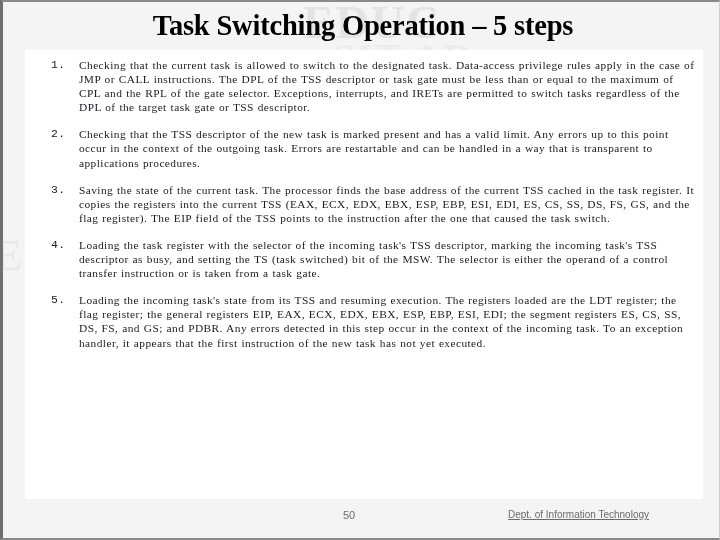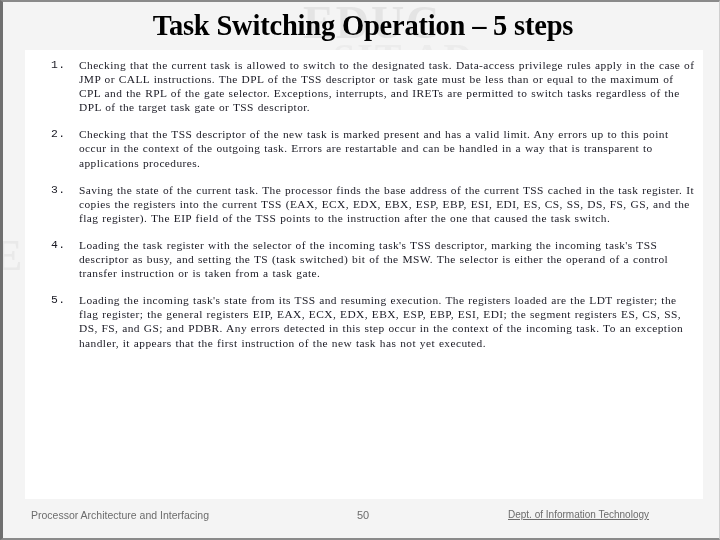--- a/index.html
+++ b/index.html
@@ -130,21 +130,20 @@
     top: 2px;
     font-size: 10.5px;
     color: #6c6c6c;
     font-family: "Liberation Sans", sans-serif;
   }
   .footer-center {
     position: absolute;
     left: 340px;
     top: 2px;
     width: 40px;
-    text-align: center;
     font-size: 11px;
     color: #6c6c6c;
     font-family: "Liberation Sans", sans-serif;
   }
   .footer-right {
     position: absolute;
     left: 505px;
     top: 2px;
     font-size: 10px;
     color: #6c6c6c;
@@ -188,18 +187,17 @@
 
       <div class="step">
         <div class="step-num">5.</div>
         <div class="step-body">Loading the incoming task's state from its TSS and resuming execution. The registers loaded are the LDT register; the flag register; the general registers EIP, EAX, ECX, EDX, EBX, ESP, EBP, ESI, EDI; the segment registers ES, CS, SS, DS, FS, and GS; and PDBR. Any errors detected in this step occur in the context of the incoming task. To an exception handler, it appears that the first instruction of the new task has not yet executed.</div>
       </div>
 
     </div>
   </div>
 
   <div class="footer">
-    <div class="footer-left">Processor Architecture and Interfacing</div>
     <div class="footer-center">50</div>
     <div class="footer-right">Dept. of Information Technology</div>
   </div>
 
 </div>
 
 </body></html>

